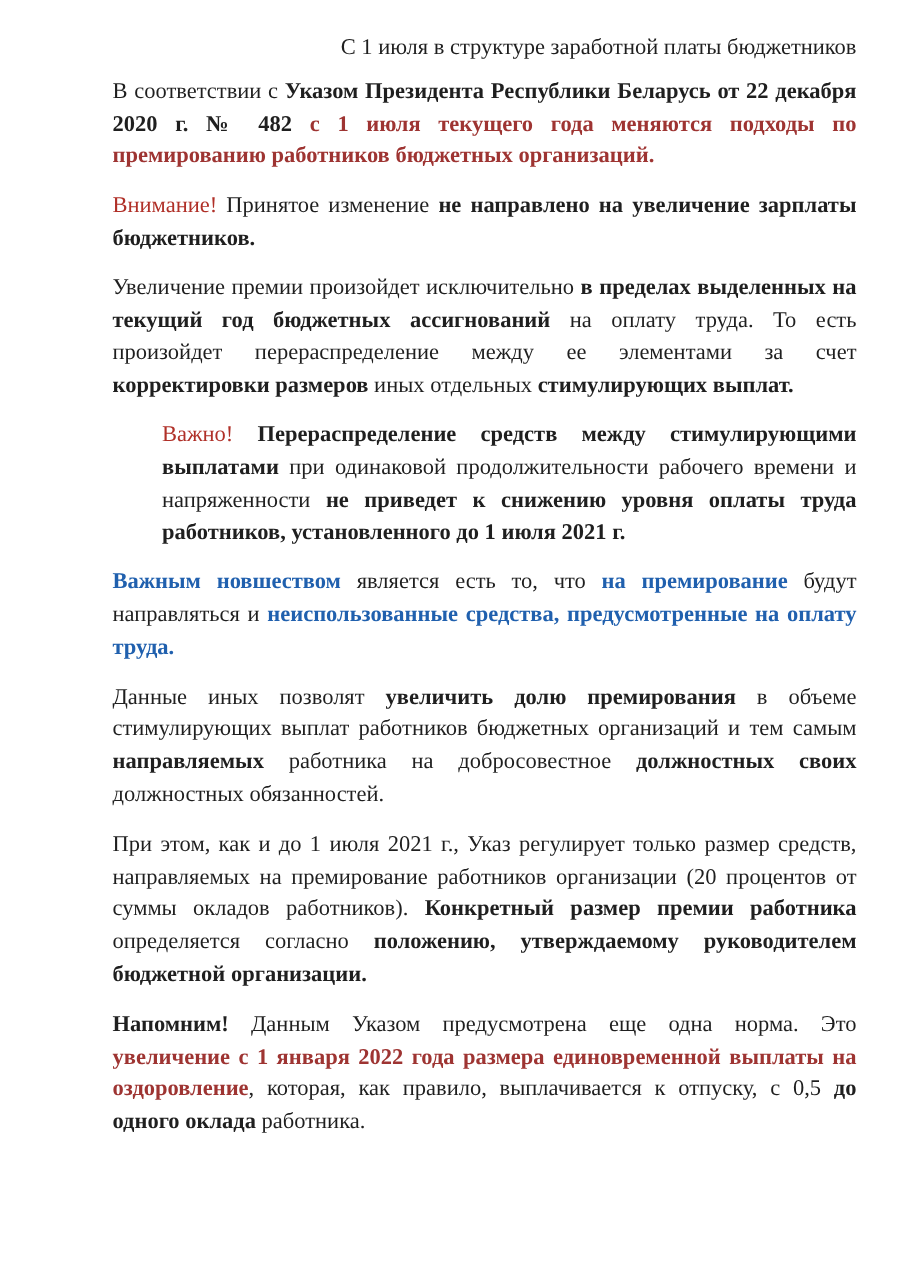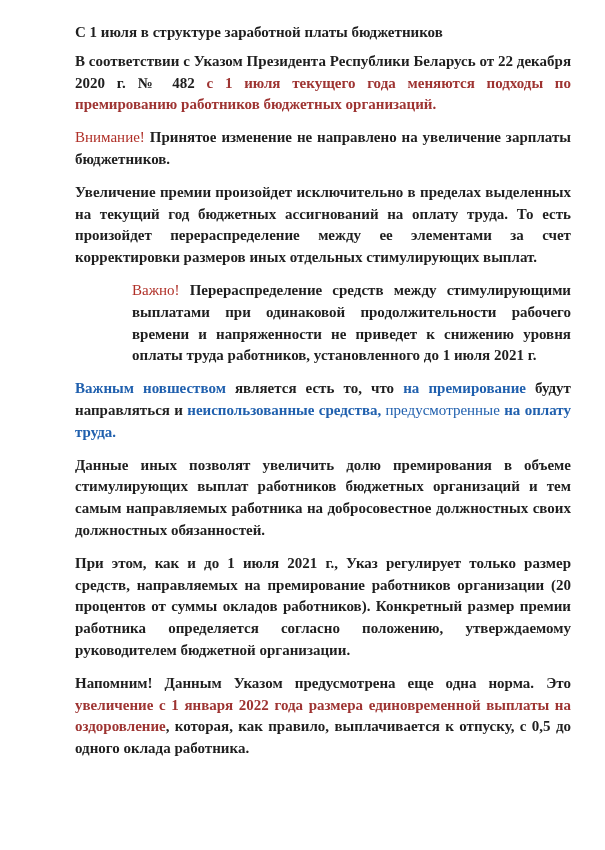--- a/index.html
+++ b/index.html
@@ -21,38 +21,38 @@
     box-sizing:border-box;
     width:605px;
     height:850px;
     padding:22px 34px 0 75px;
     font-family:"Liberation Serif","DejaVu Serif",serif;
     font-size:15px;
     line-height:21.8px;
     color:var(--c-text);
   }
   .doc-title{
-    font-weight:bold;
-    text-align:left;
+    font-weight:normal;
+    text-align:right;
     margin:0 0 7px 0;
   }
   .para{
     margin:0 0 11px 0;
     text-align:justify;
   }
   .para.indented{
-    margin-left:57px;
+    margin-left:33px;
   }
   
-  .r  {font-weight:bold; color:var(--c-text);}
+  .r  {font-weight:normal; color:var(--c-text);}
   .b  {font-weight:bold;   color:var(--c-text);}
   .dr {font-weight:bold;   color:var(--c-darkred);}
   .red{font-weight:normal;   color:var(--c-red);}
   .bb {font-weight:bold;   color:var(--c-blue);}
-  .rb {font-weight:normal; color:var(--c-blue);}
+  .rb {font-weight:bold; color:var(--c-blue);}
 </style>
 </head>
 <body>
 
 <div class="page">
   <div class="doc-title">
     <div>С 1 июля в структуре заработной платы бюджетников</div>
   </div>
   <div>
       <p class="para"><span class="r">В соответствии с </span><span class="b">Указом Президента Республики Беларусь от 22 декабря 2020 г. № 482 </span><span class="dr">с 1 июля текущего года меняются подходы по премированию работников бюджетных организаций.</span></p>

